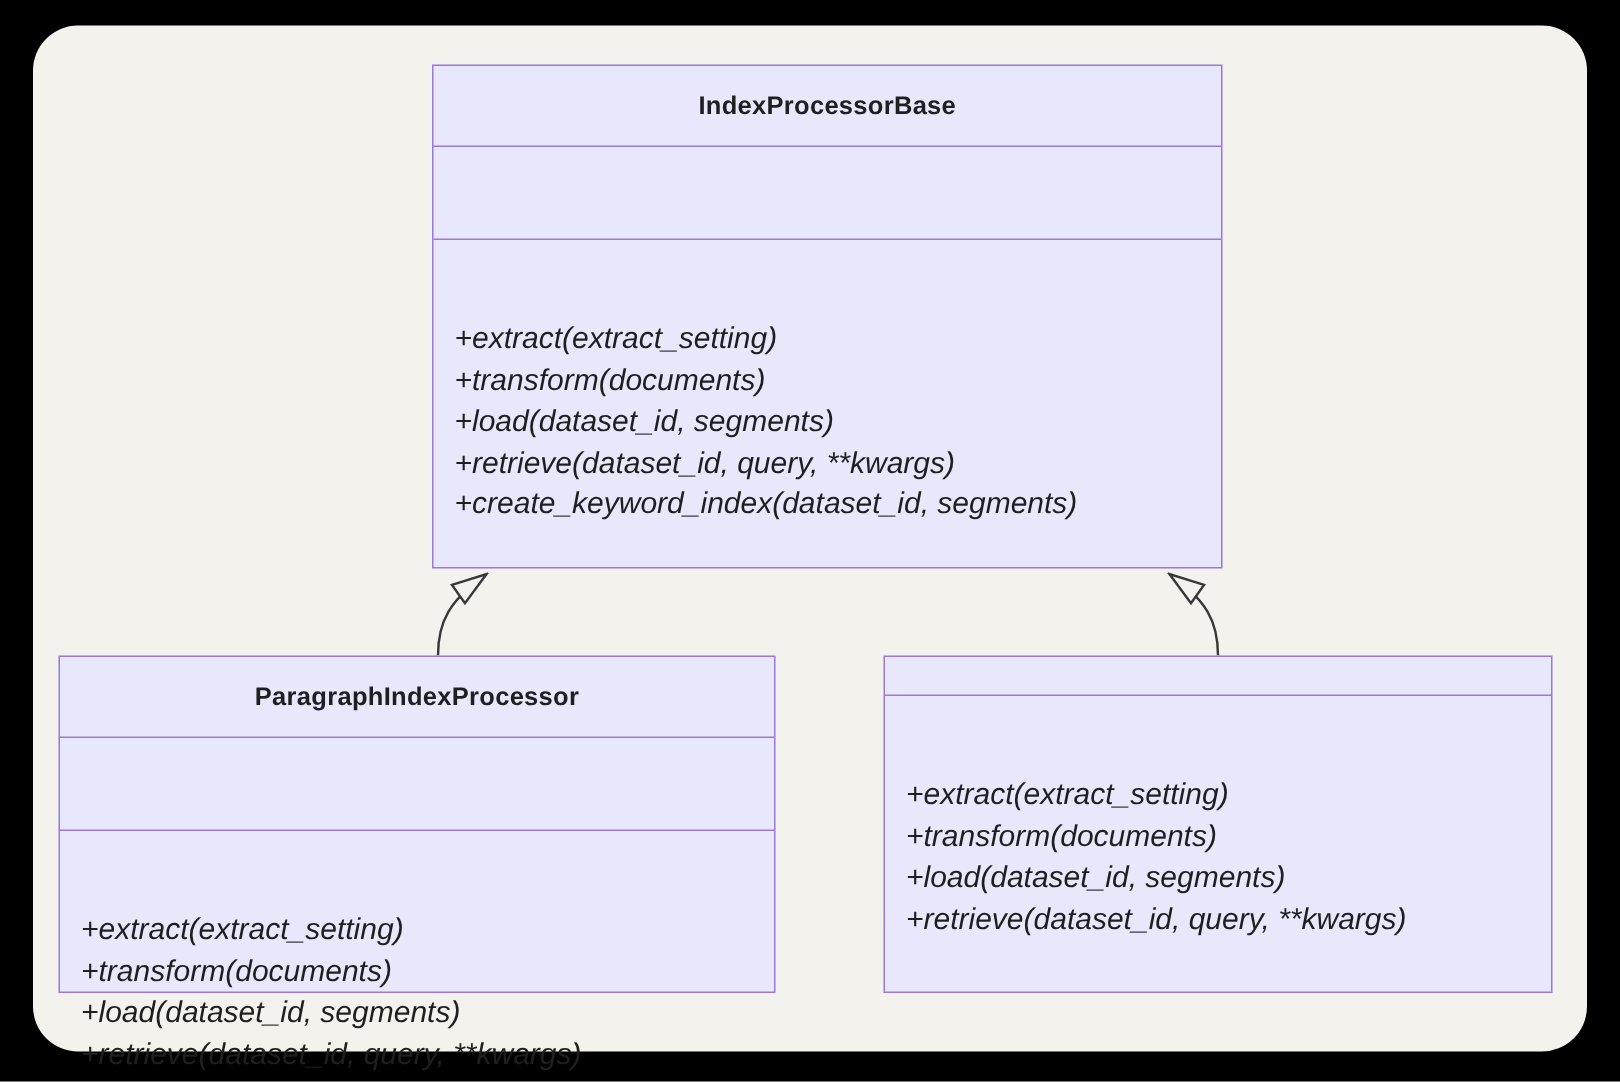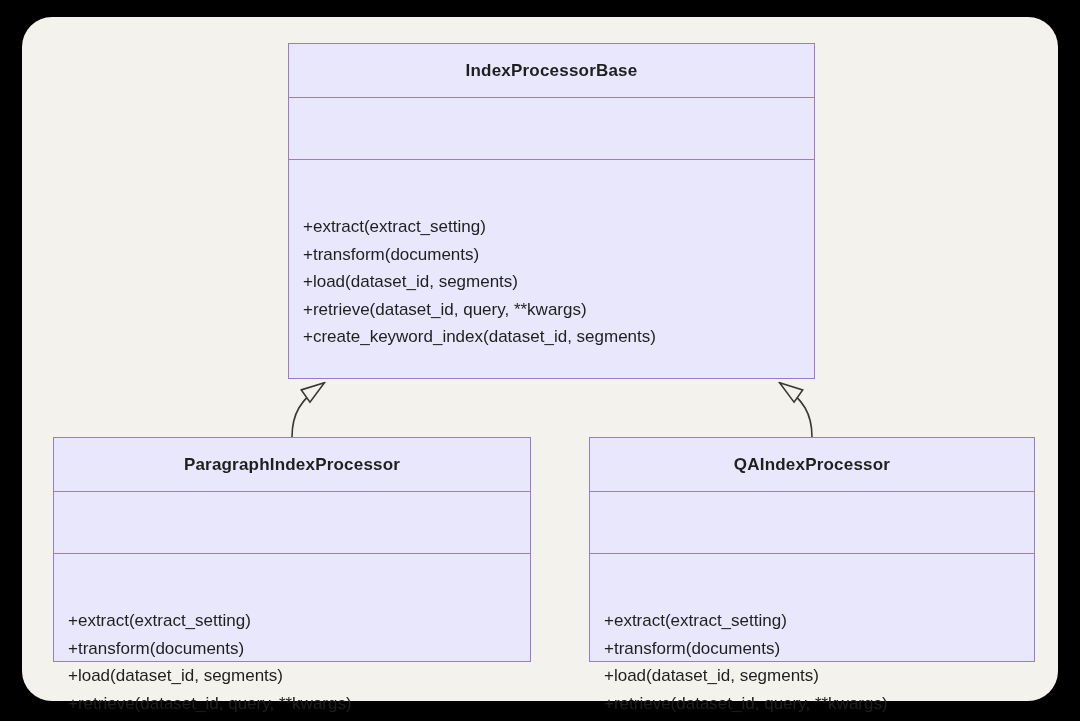--- a/index.html
+++ b/index.html
@@ -45,30 +45,31 @@
   }
   .class-attrs {
     height: 26px;
     flex: 0 0 26px;
     border-bottom: 1.6px solid #9a7ad8;
     box-sizing: border-box;
   }
   .class-methods {
     flex: 1 1 auto;
     padding: 17px 10px 0 14px;
-    font-size: 17px;
+    font-size: 20px;
     box-sizing: border-box;
+    font-style: italic;
   }
   .method {
     line-height: 27.5px;
     white-space: nowrap;
   }
   
   #box-base       { left: 288px; top: 43px;  width: 527px; height: 336px; }
-  #box-paragraph  { left: 53px;  top: 437px; width: 478px; height: 225px; }
+  #box-paragraph  { left: 39px;  top: 437px; width: 478px; height: 225px; }
   #box-qa         { left: 589px; top: 437px; width: 446px; height: 225px; }
 </style>
 </head>
 <body>
 
 <div class="panel"></div>
 
 <svg class="edges" width="1080" height="721" viewBox="0 0 1080 721">
   <defs>
     <marker id="hollow-tri" viewBox="0 0 26 18" refX="24" refY="9" markerWidth="26" markerHeight="18" markerUnits="userSpaceOnUse" orient="auto">
@@ -96,21 +97,20 @@
   <div class="class-attrs"></div>
   <div class="class-methods">
     <div class="method">+extract(extract_setting)</div>
     <div class="method">+transform(documents)</div>
     <div class="method">+load(dataset_id, segments)</div>
     <div class="method">+retrieve(dataset_id, query, **kwargs)</div>
   </div>
 </div>
 
 <div class="class-box" id="box-qa">
-  <div class="class-title">QAIndexProcessor</div>
   <div class="class-attrs"></div>
   <div class="class-methods">
     <div class="method">+extract(extract_setting)</div>
     <div class="method">+transform(documents)</div>
     <div class="method">+load(dataset_id, segments)</div>
     <div class="method">+retrieve(dataset_id, query, **kwargs)</div>
   </div>
 </div>
 
 </body></html>

